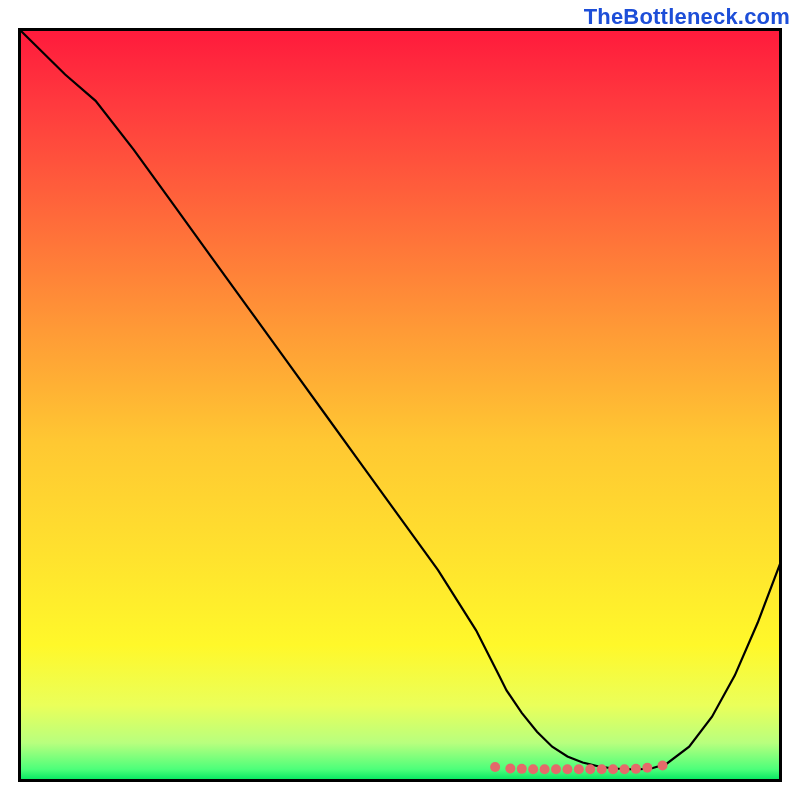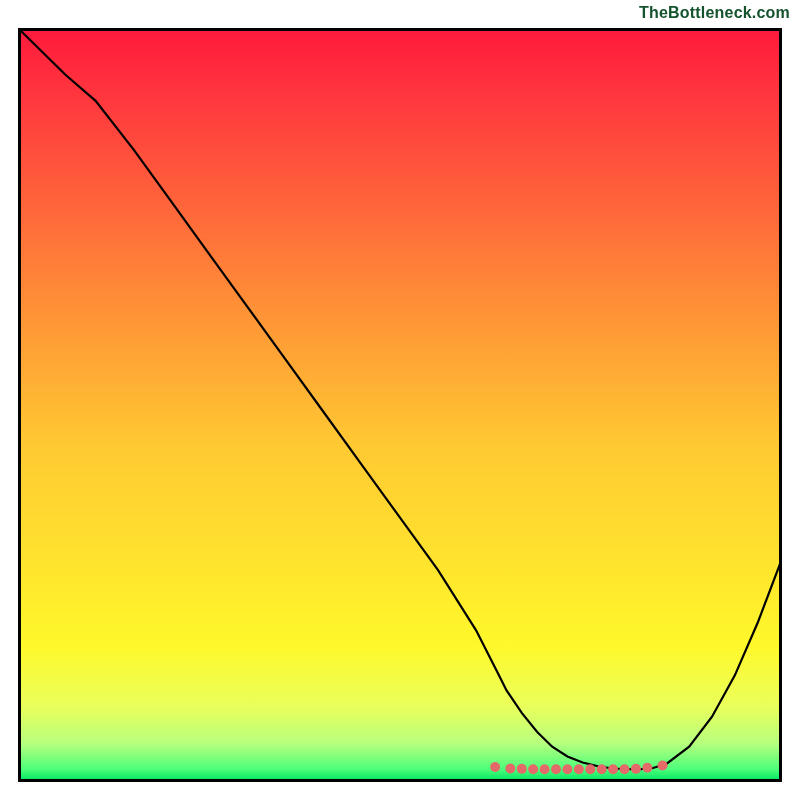--- a/index.html
+++ b/index.html
@@ -13,23 +13,23 @@
   }
   .container {
     position: relative;
     width: 800px;
     height: 800px;
   }
   .watermark {
     position: absolute;
     top: 4px;
     right: 10px;
-    font-size: 16px;
+    font-size: 22px;
     font-weight: 600;
-    color: #14532d;
+    color: #1d4ed8;
     letter-spacing: 0.2px;
   }
   .chart-frame {
     position: absolute;
     left: 18px;
     top: 28px;
     width: 764px;
     height: 754px;
     box-sizing: border-box;
   }

